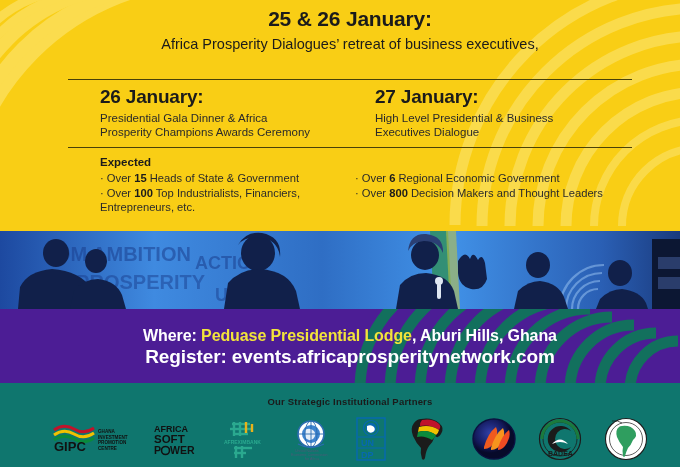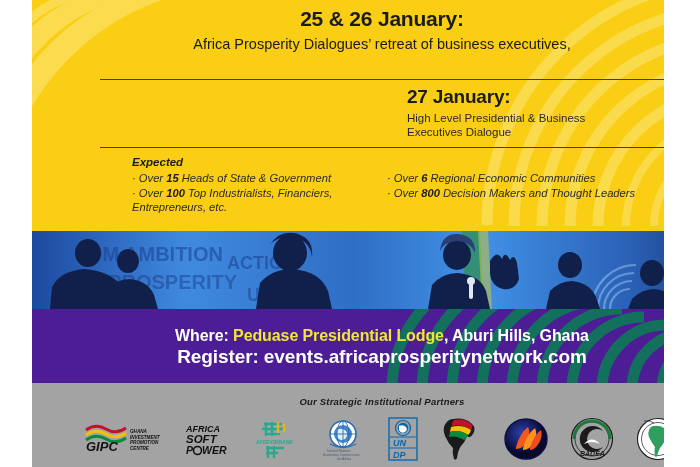--- a/index.html
+++ b/index.html
@@ -2,21 +2,21 @@
 <html><head>
 <meta charset="utf-8">
 <style>
   html,body{margin:0;padding:0;}
   body{
     width:700px;height:467px;
     font-family:"Liberation Sans", sans-serif;
     background:#ffffff;
     overflow:hidden;
   }
-  .poster{position:relative;width:632px;height:467px;overflow:hidden;margin-left:32px;}
+  .poster{position:relative;width:680px;height:467px;overflow:hidden;}
 
   
   .yellow-section{
     position:absolute;left:0;top:0;width:700px;height:231px;
     background:#F9CE15;
     overflow:hidden;
   }
   .swirls{position:absolute;left:0;top:0;width:700px;height:231px;pointer-events:none;}
 
   .yellow-inner{position:relative;z-index:3;width:700px;height:231px;}
@@ -45,21 +45,21 @@
   .day-col.right{left:375px;width:260px;}
   .day-title{
     font-size:19px;font-weight:bold;color:#1b1b1b;line-height:22px;
     letter-spacing:-0.2px;
   }
   .day-desc{
     font-size:11.5px;color:#2a2a2a;line-height:14px;margin-top:3px;
   }
 
   
-  .exp-col{position:absolute;top:155px;font-style:italic;}
+  .exp-col{position:absolute;top:155px;}
   .exp-col.left{left:100px;width:250px;}
   .exp-col.right{left:355px;width:290px;}
   .exp-title{
     font-size:11.5px;font-weight:bold;color:#1b1b1b;line-height:14px;
     margin-bottom:2px;
   }
   .exp-list{list-style:none;margin:0;padding:0;}
   .exp-list li{
     font-size:11.2px;color:#2a2a2a;line-height:14.5px;
   }
@@ -81,21 +81,21 @@
   .green-text{
     position:relative;z-index:3;width:700px;text-align:center;
     padding-top:16px;
   }
   .g-line1{font-size:16px;font-weight:bold;color:#ffffff;line-height:21px;letter-spacing:-0.1px;}
   .g-line1 .hl{color:#F2E43A;}
   .g-line2{font-size:19px;font-weight:bold;color:#ffffff;line-height:21px;letter-spacing:-0.1px;}
 
   
   .partners{
-    position:absolute;left:0;top:383px;width:700px;height:84px;background:#a3a3a3;font-style:italic;
+    position:absolute;left:0;top:383px;width:700px;height:84px;background:#0f766e;
   }
   .partners-title{
     width:700px;text-align:center;font-size:9.5px;color:#1b1b1b;
     padding-top:13px;font-weight:bold;letter-spacing:0.2px;
   }
   .logo-row{
     position:absolute;left:0;top:31px;width:700px;height:50px;
     display:flex;align-items:center;justify-content:center;gap:22px;
   }
   .logo{
@@ -135,41 +135,46 @@
 
     <div class="yellow-inner">
 
       <div class="head-block">
         <div class="head-date">25 &amp; 26 January:</div>
         <div class="head-sub">Africa Prosperity Dialogues’ retreat of business executives,</div>
       </div>
 
       <div class="rule rule-top"></div>
 
+      <div class="day-col left">
+        <div class="day-title">26 January:</div>
+        <div class="day-desc">Presidential Gala Dinner &amp; Africa</div>
+        <div class="day-desc" style="margin-top:0">Prosperity Champions Awards Ceremony</div>
+      </div>
 
       <div class="day-col right">
         <div class="day-title">27 January:</div>
         <div class="day-desc">High Level Presidential &amp; Business</div>
         <div class="day-desc" style="margin-top:0">Executives Dialogue</div>
       </div>
 
       <div class="rule rule-mid"></div>
 
       <div class="exp-col left">
         <div class="exp-title">Expected</div>
         <ul class="exp-list">
           <li><span>· Over </span><b>15</b><span> Heads of State &amp; Government</span></li>
           <li><span>· Over </span><b>100</b><span> Top Industrialists, Financiers,</span></li>
           <li><span></span><b></b><span>Entrepreneurs, etc.</span></li>
         </ul>
       </div>
 
       <div class="exp-col right">
         <ul class="exp-list" style="margin-top:16px">
-          <li><span>· Over </span><b>6</b><span> Regional Economic Communities</span></li>
+          <li><span>· Over </span><b>6</b><span> Regional Economic Government</span></li>
           <li><span>· Over </span><b>800</b><span> Decision Makers and Thought Leaders</span></li>
         </ul>
       </div>
 
     </div>
   </div>
 
   <div class="photo-band">
     <svg class="ph-svg" width="700" height="78" viewBox="0 0 700 78">
       <defs>

